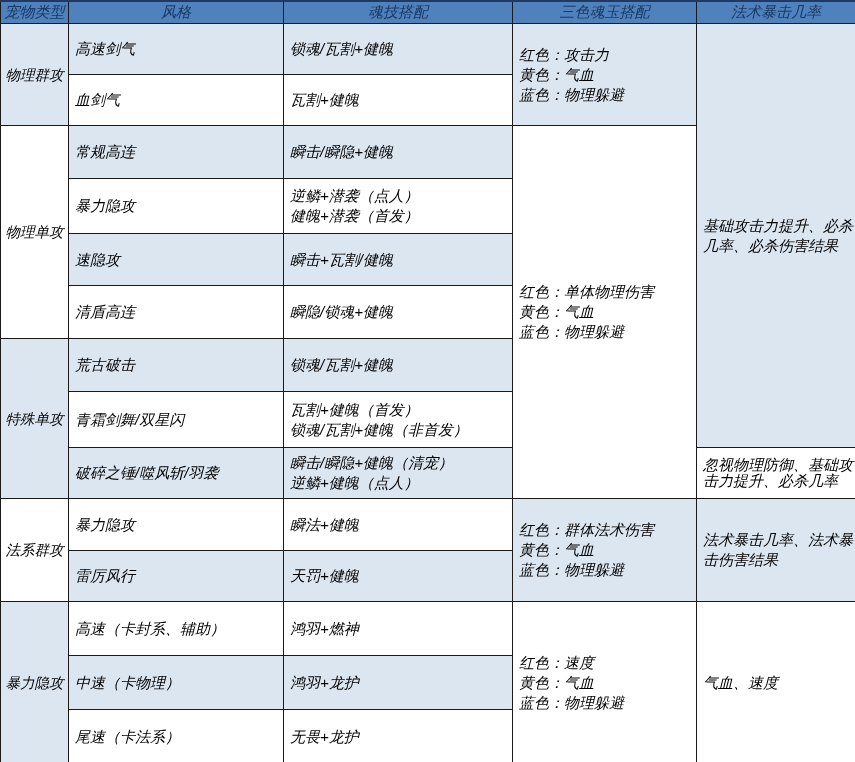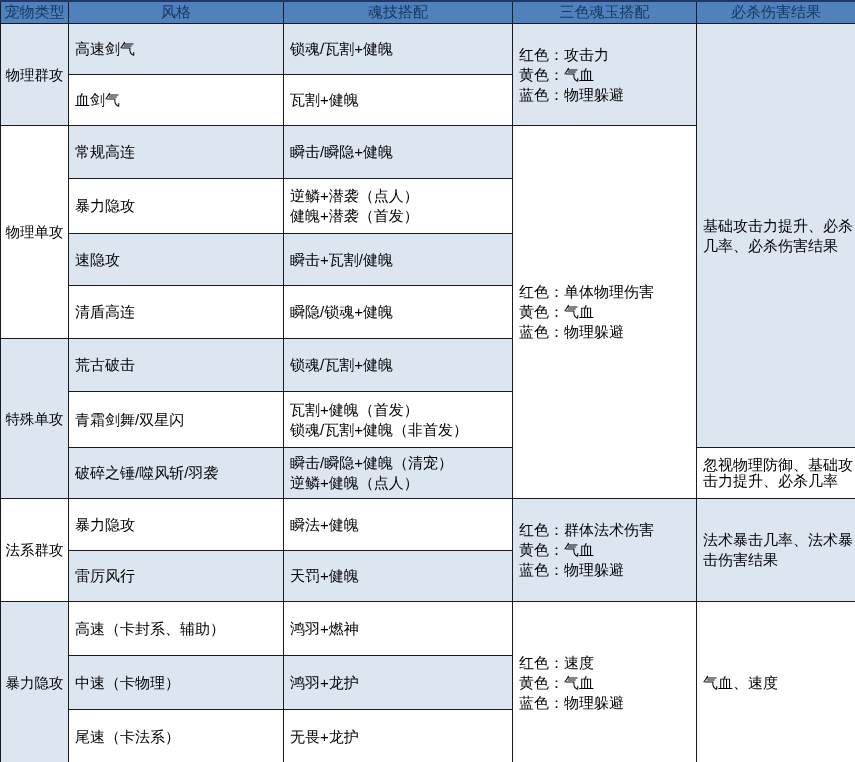--- a/index.html
+++ b/index.html
@@ -1,19 +1,19 @@
 <!DOCTYPE html>
 <html><head>
 <meta charset="utf-8">
 <style>
   html,body{margin:0;padding:0;background:#ffffff;}
   body{font-family:"Liberation Sans","DejaVu Sans",sans-serif;color:#000;}
   .page{width:855px;height:762px;overflow:hidden;}
   table{border-collapse:collapse;table-layout:fixed;width:855px;}
-  td,th{border:1px solid #1a1a1a;vertical-align:middle;overflow:hidden;box-sizing:border-box;}
+  td,th{border:1px solid #1a1a1a;vertical-align:middle;overflow:hidden;box-sizing:border-box;font-style:italic;}
   th{
     background:#4F81BD;
     color:#17375E;
     font-weight:normal;
     font-size:15px;
     text-align:center;
     padding:1px 2px;
     border-top:2px solid #1F3864;
   }
   td{
@@ -39,21 +39,21 @@
         <col style="width:229px">
         <col style="width:184px">
         <col style="width:159px">
   </colgroup>
   <thead>
     <tr style="height:22px">
       <th>宠物类型</th>
       <th>风格</th>
       <th>魂技搭配</th>
       <th>三色魂玉搭配</th>
-      <th>必杀伤害结果</th>
+      <th>法术暴击几率</th>
     </tr>
   </thead>
   <tbody>
 
     <tr style="height:51px">
       <td class="group alt" rowspan="2">物理群攻</td>
       <td class="alt">高速剑气</td>
       <td class="alt">锁魂/瓦割+健魄</td>
       <td class="alt" rowspan="2">
         <div class="line">红色：攻击力</div>

